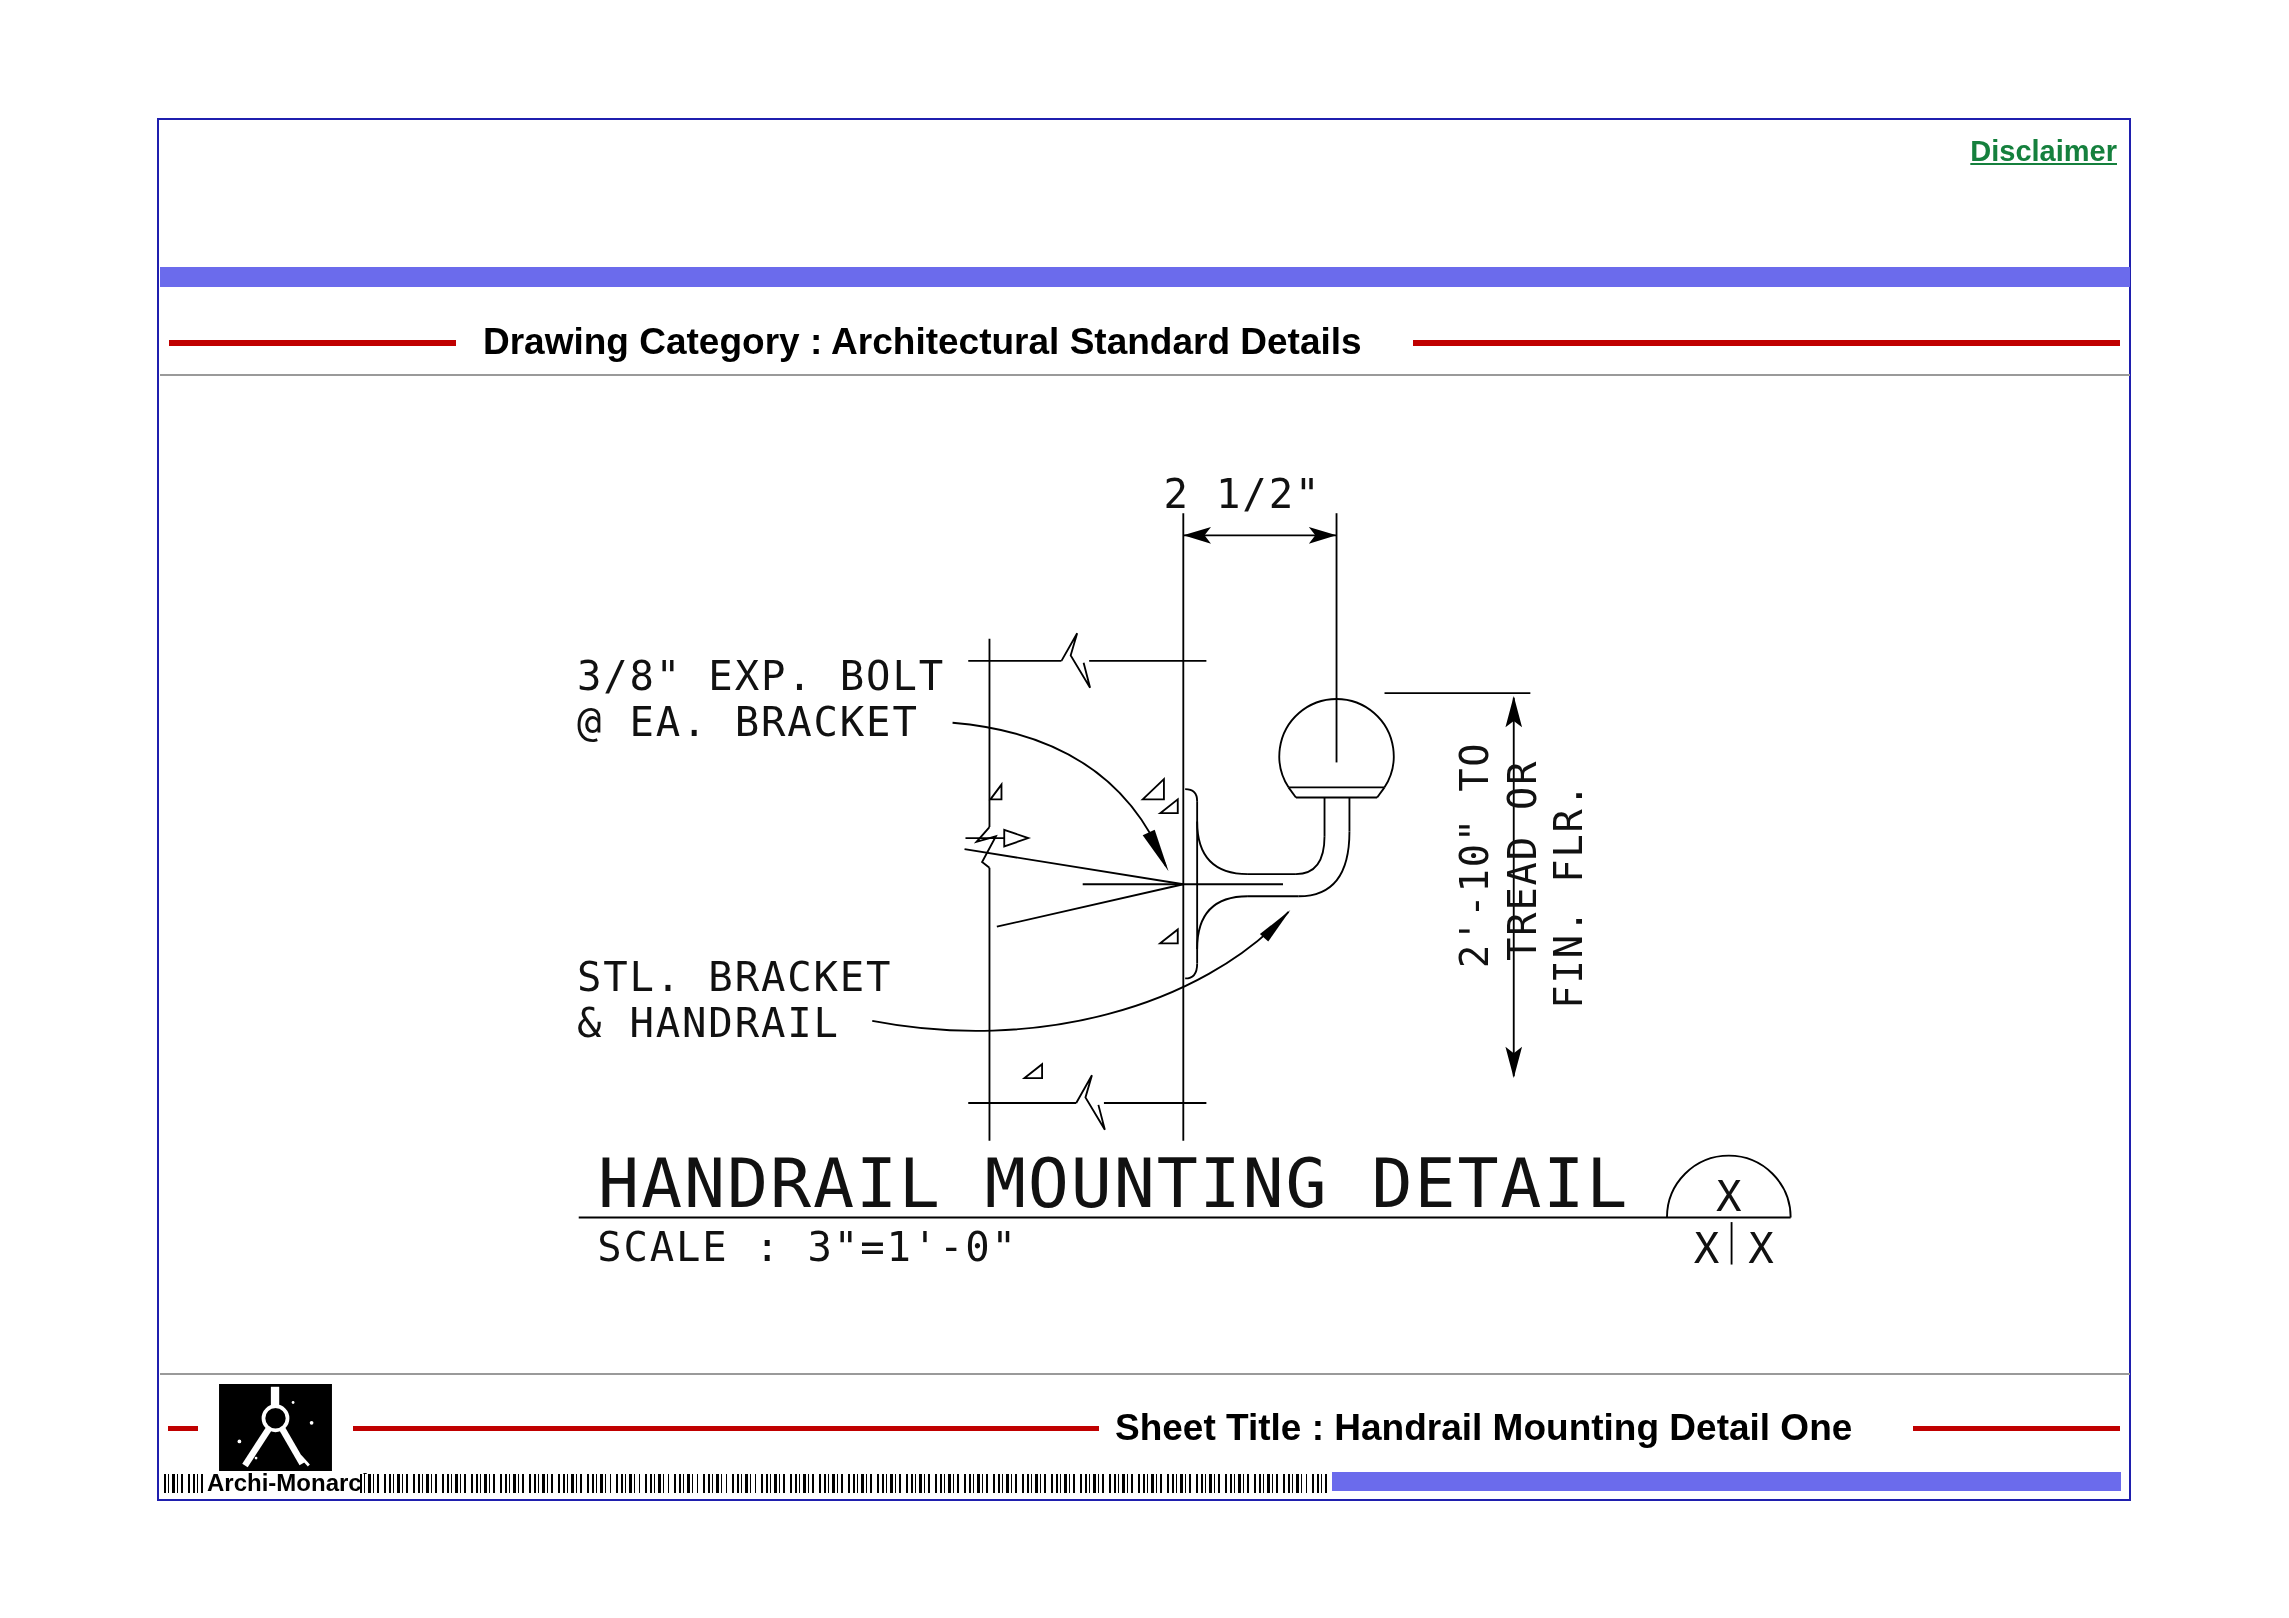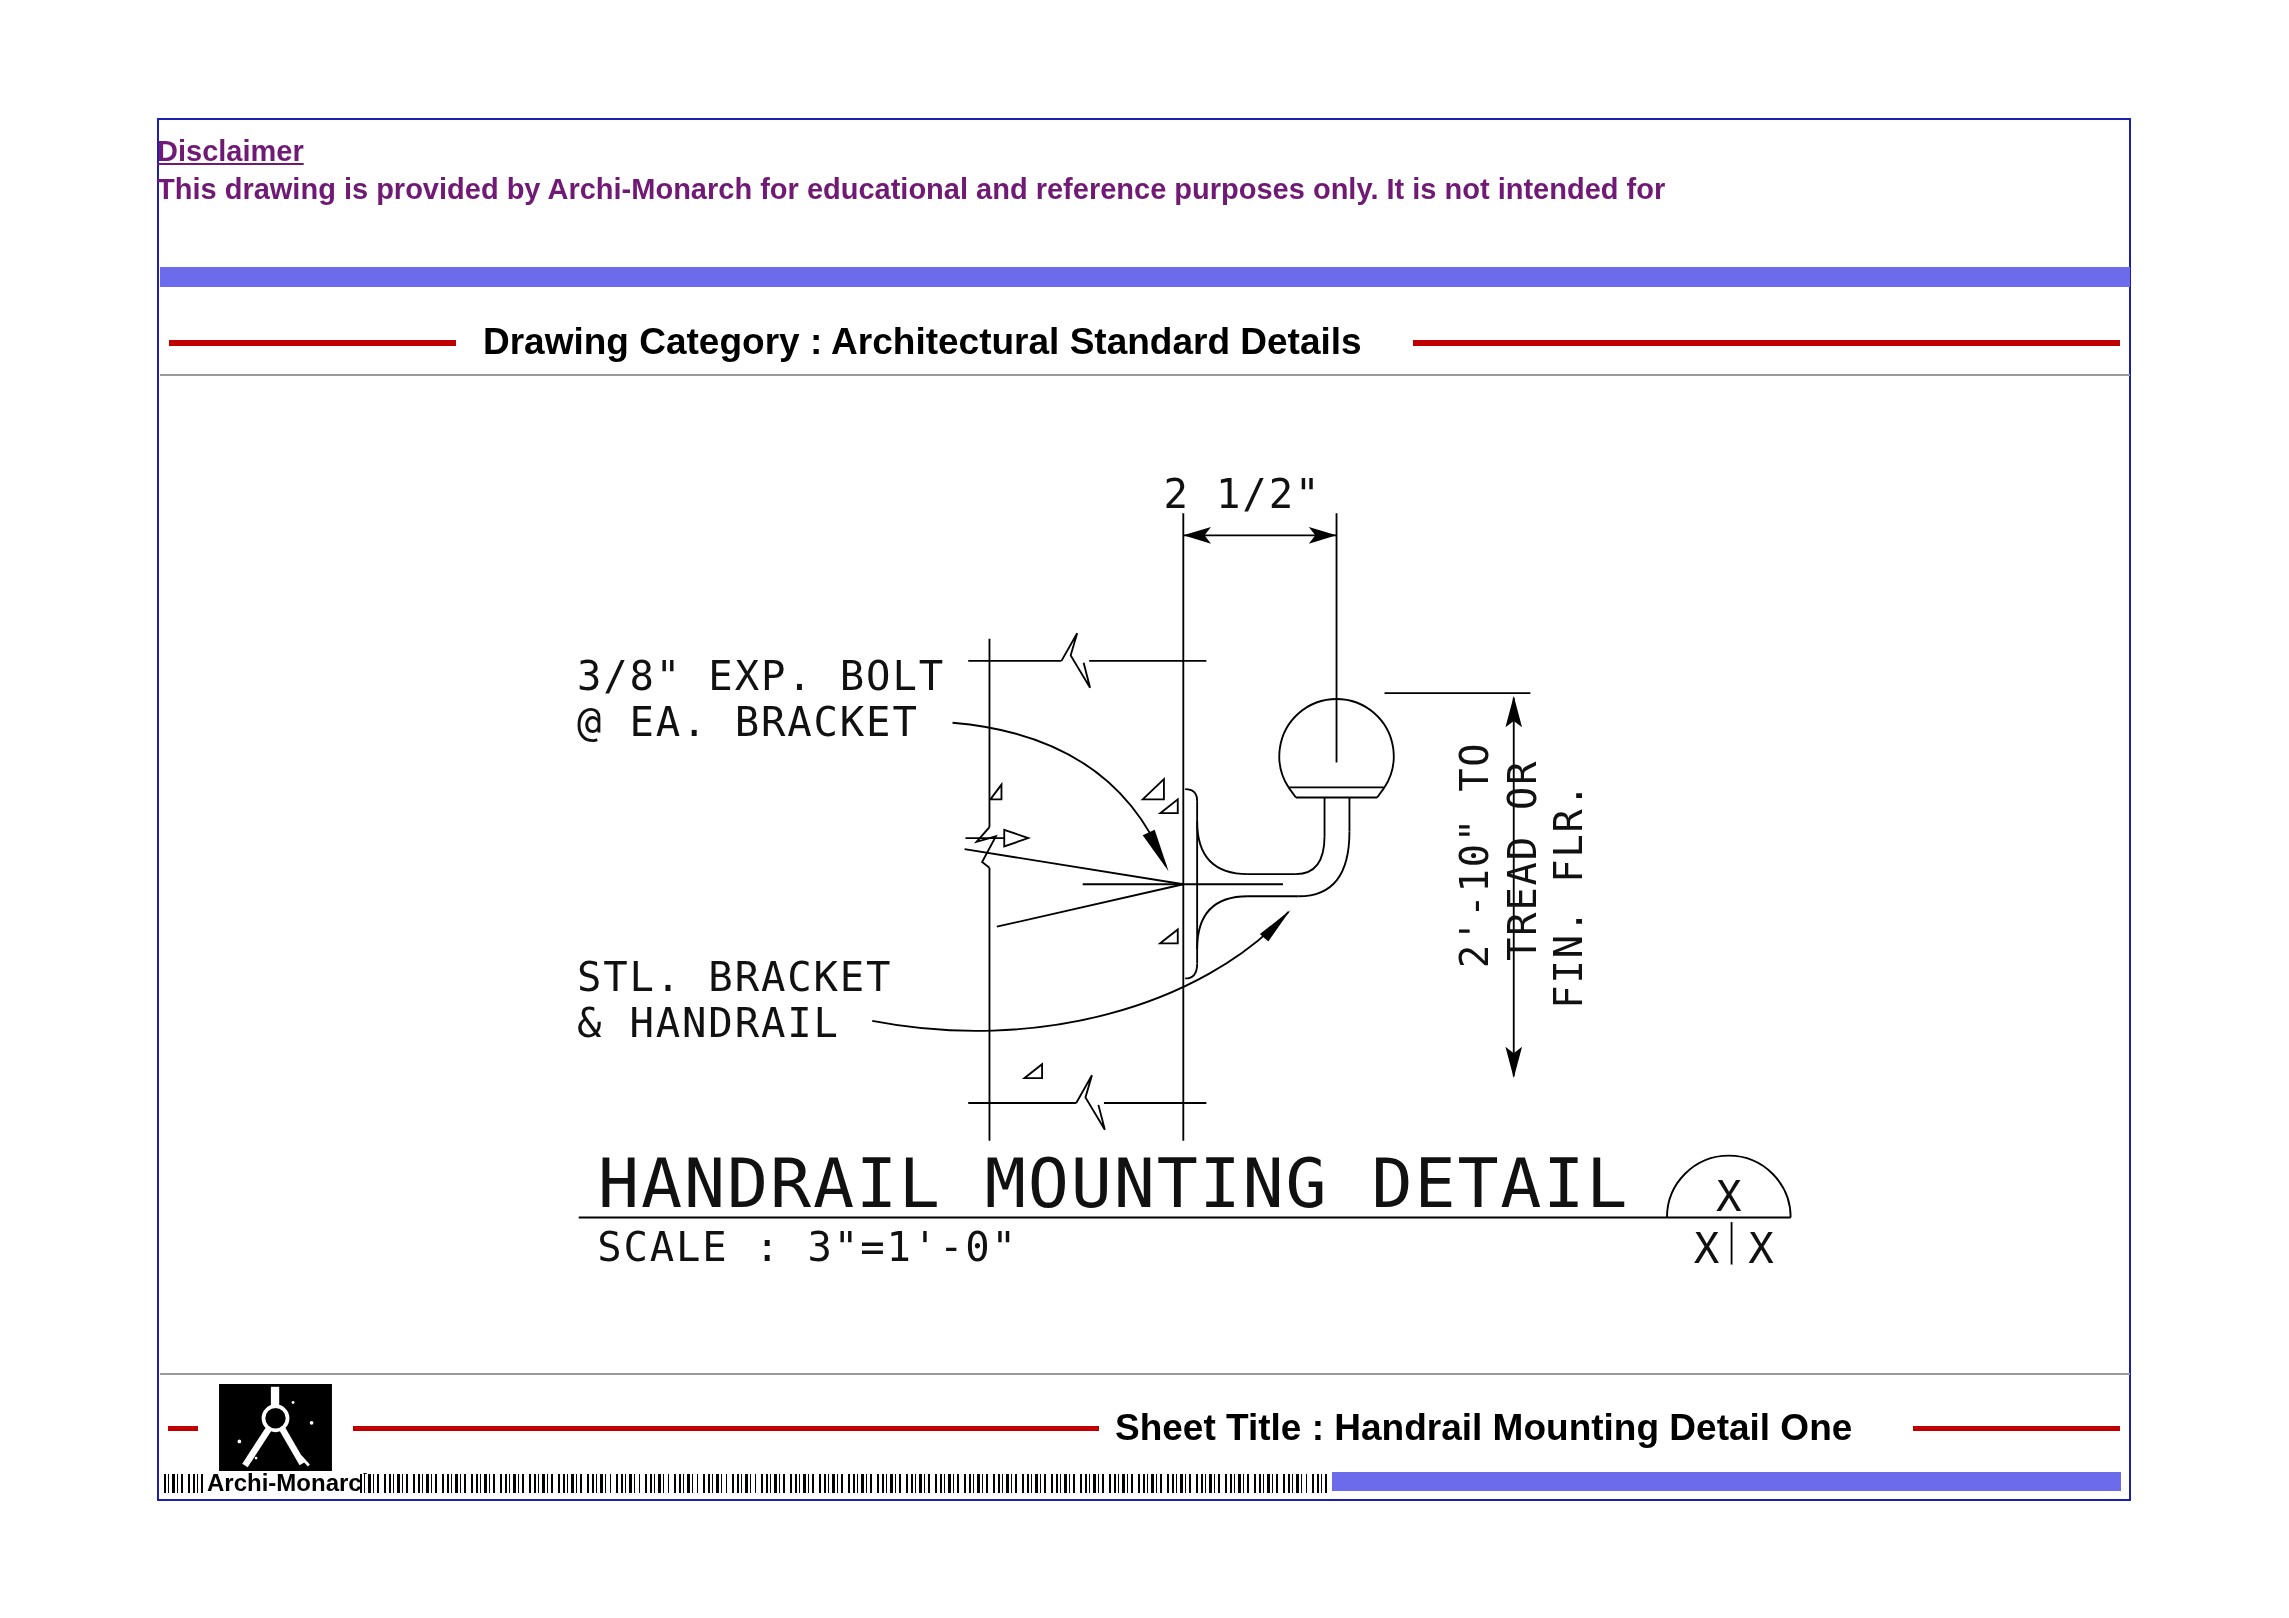--- a/index.html
+++ b/index.html
@@ -1,21 +1,21 @@
 <!DOCTYPE html>
 <html style="font-size:14.8px"><head>
 <meta charset="utf-8">
 <style>
   html,body{margin:0;padding:0;background:#fff;width:2290px;height:1619px;
     font-family:"Liberation Sans",sans-serif;position:relative;overflow:hidden;}
   .abs{position:absolute;}
   
   .page-border{left:157px;top:118px;width:1970px;height:1379px;border:2.8px solid #1f1fae;background:#fff;}
   
-  .disclaimer-wrap{left:157px;top:133px;width:1975px;text-align:left;color:#701a75;}
+  .disclaimer-wrap{left:142px;top:133px;width:1975px;text-align:right;color:#15803d;}
   .disclaimer-title{font-size:29px;font-weight:bold;text-decoration:underline;line-height:37px;}
   .disclaimer-line{font-size:29px;font-weight:bold;line-height:39px;}
   .bar{background:#6b6bec;height:20px;}
   .bar-top{left:160px;top:267px;width:1970px;}
   .redline{background:#c00000;height:5.5px;}
   .grayline{background:#9a9a9a;height:1.8px;left:160px;width:1970px;}
   .category-label{left:467px;top:321px;font-size:37px;font-weight:bold;color:#000;white-space:nowrap;margin-left:16px;}
   
   .sheet-title{left:1115px;top:1407px;font-size:37px;font-weight:bold;color:#000;white-space:nowrap;}
   .brand-label{left:207px;top:1469px;font-size:24px;font-weight:bold;color:#000;white-space:nowrap;}
@@ -29,21 +29,20 @@
   .cad-fill{fill:#000;stroke:none;}
   text.cad{font-family:"DejaVu Sans Mono",monospace;fill:#111;letter-spacing:2px;}
 </style>
 </head>
 <body>
 
 <div class="abs page-border"></div>
 
 <div class="abs disclaimer-wrap">
   <div class="disclaimer-title">Disclaimer</div>
-  <div class="disclaimer-line">This drawing is provided by Archi-Monarch for educational and reference purposes only. It is not intended for</div>
 </div>
 
 <div class="abs bar bar-top"></div>
 
 <div class="abs redline" style="left:169px;top:340px;width:287px;"></div>
 <div class="abs category-label">Drawing Category : Architectural Standard Details</div>
 <div class="abs redline" style="left:1413px;top:340px;width:707px;"></div>
 <div class="abs grayline" style="top:374px;"></div>
 
 <svg class="abs sheet" width="2290" height="1619" viewBox="0 0 2481 1754">

